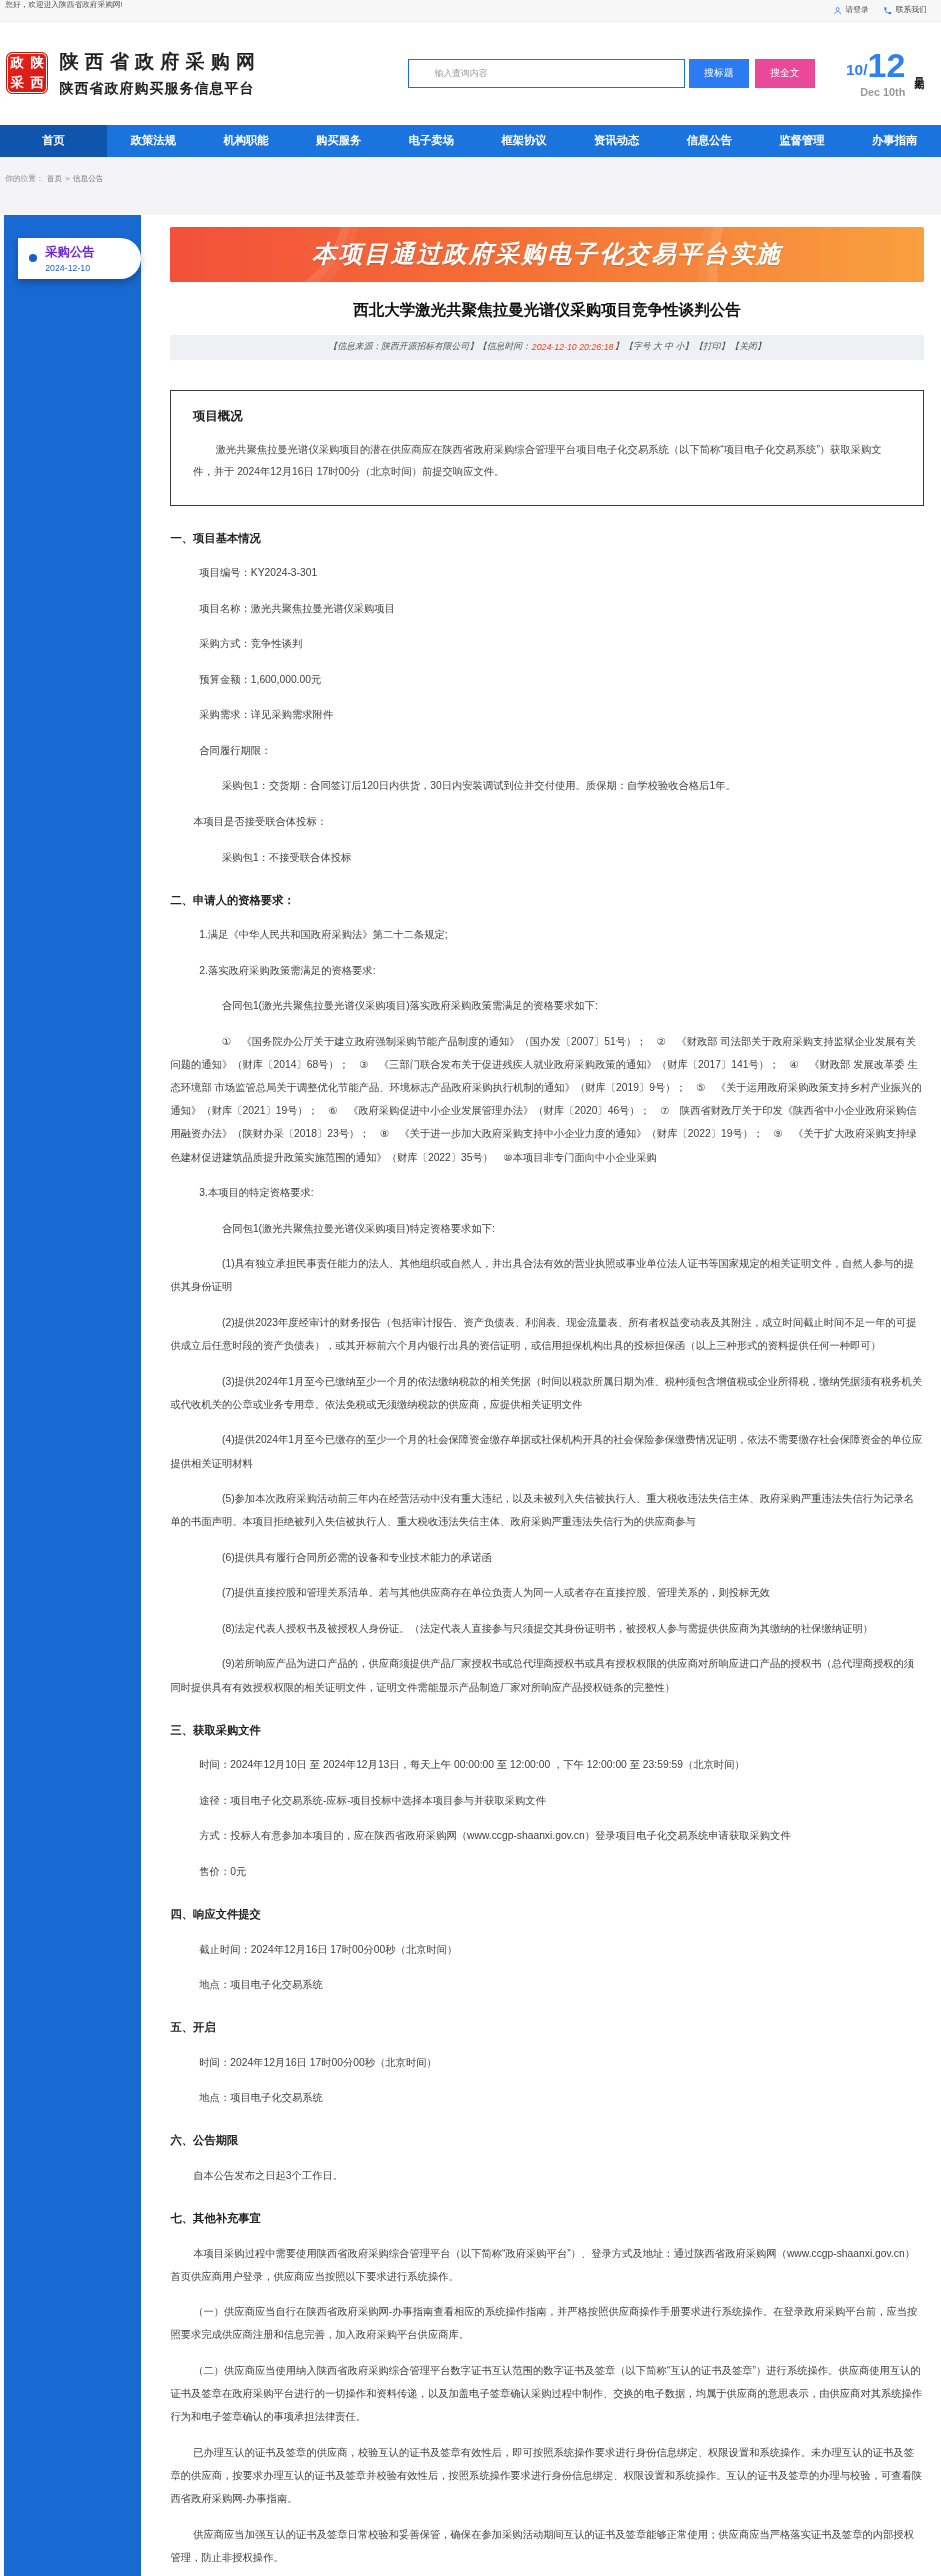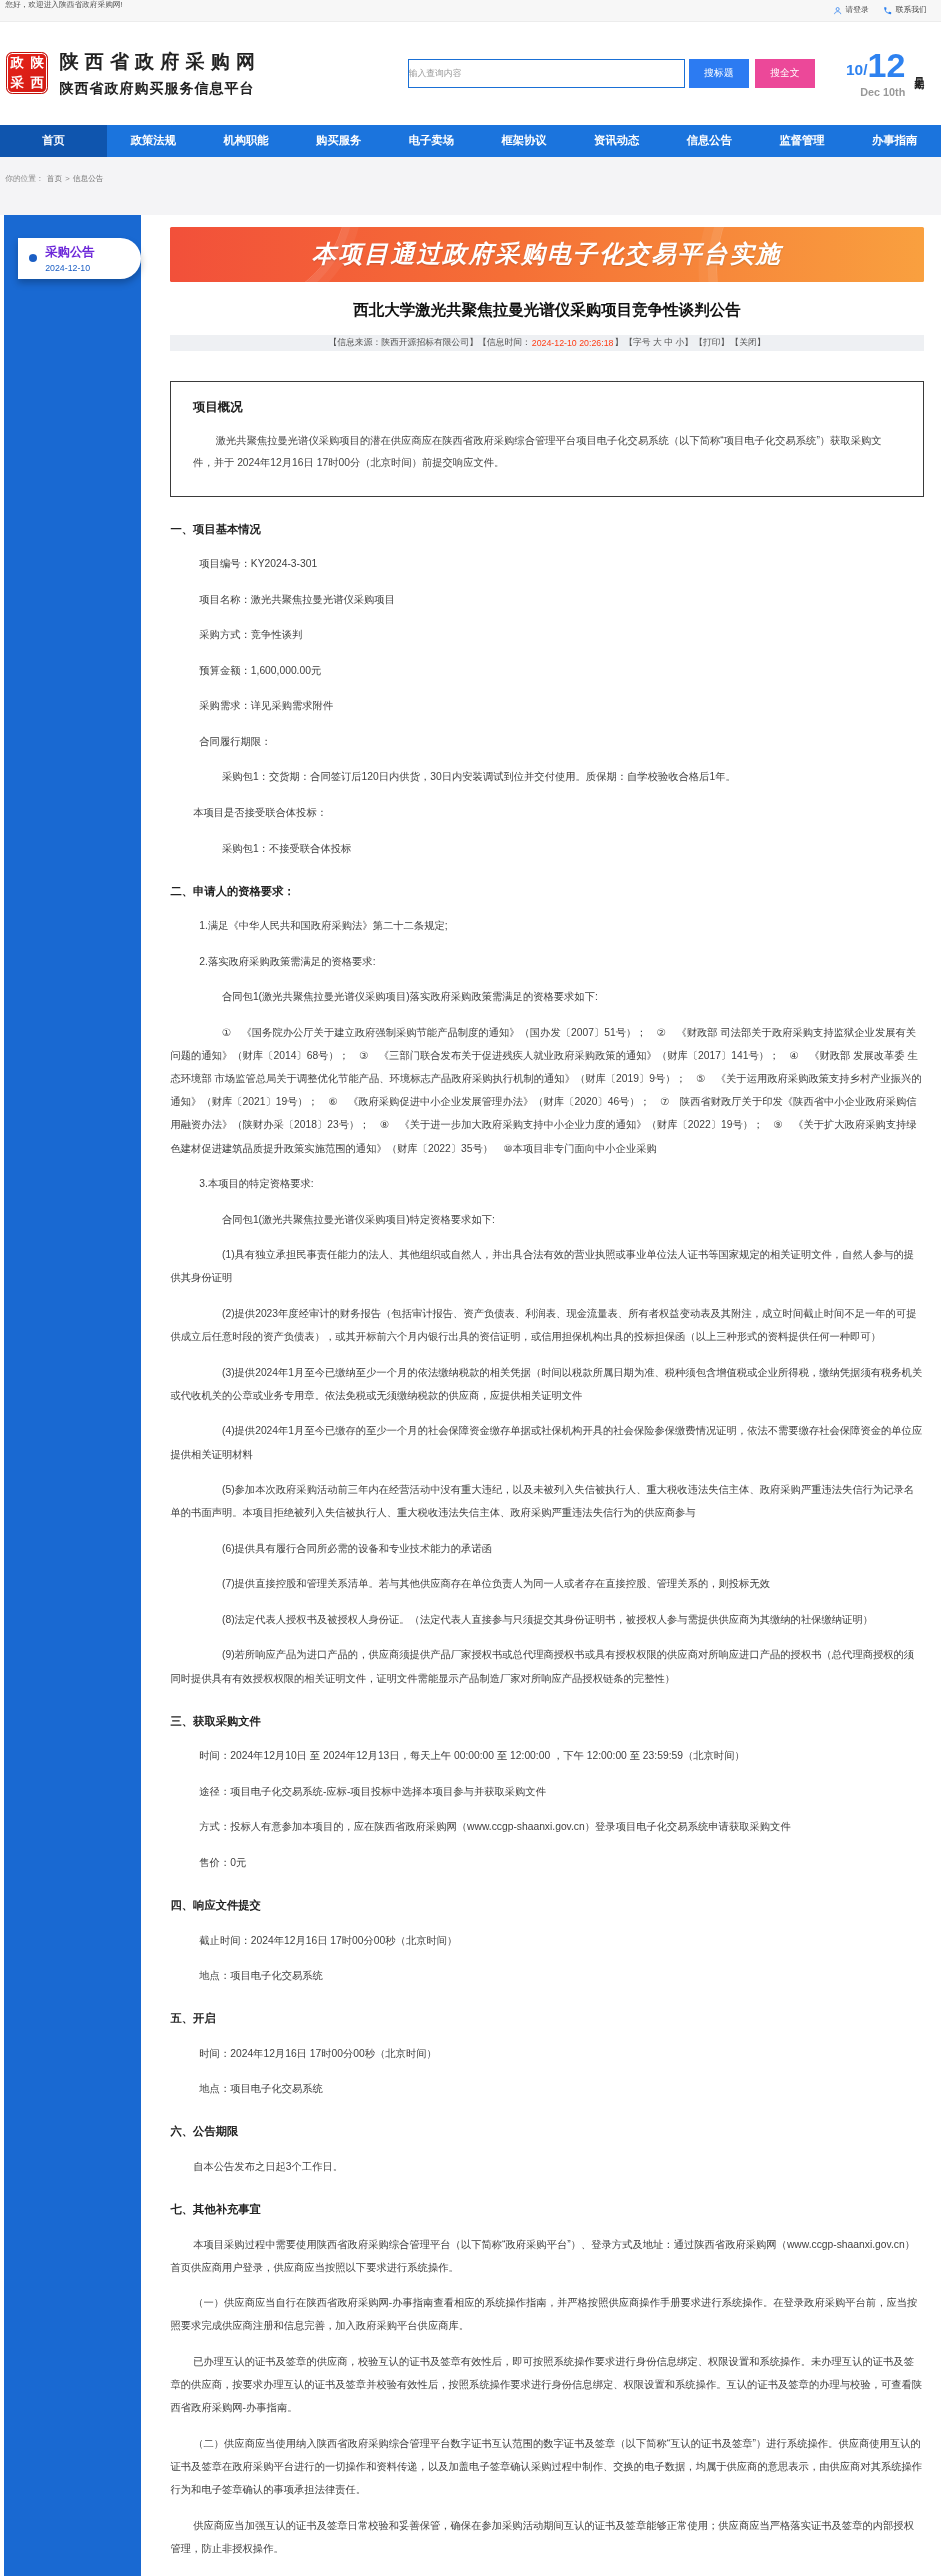--- a/index.html
+++ b/index.html
@@ -15,21 +15,21 @@
   .tico { width:9.3px; height:9.3px; display:inline-block; }
 
   
   .header { height:103px; background:#fff; display:flex; align-items:center; padding:0 15.5px 0 6.2px; }
   .logo-seal { width:42px; height:42px; background:linear-gradient(135deg,#e8231b,#d11a12); border-radius:6.2px; color:#fff; display:grid; grid-template-columns:1fr 1fr; grid-template-rows:1fr 1fr; border:1.5px solid #c2130c; box-shadow:inset 0 0 0 1px #fff; }
   .logo-seal span { display:flex; align-items:center; justify-content:center; font-size:13.4px; font-weight:bold; }
   .brand { margin-left:11.3px; }
   .brand-title { font-size:19px; font-weight:bold; color:#222; letter-spacing:6.2px; }
   .brand-sub { font-size:14px; font-weight:bold; color:#222; margin-top:5.2px; letter-spacing:1px; }
   .search-area { display:flex; align-items:center; margin-left:auto; }
-  .search-input { width:277px; height:29px; border:1px solid #1a70d6; font-size:8.8px; padding:0 0; color:#333; outline:none; }
+  .search-input { width:277px; height:29px; border:1px solid #1a70d6; font-size:8.8px; padding:0 26px; color:#333; outline:none; }
   .search-input::placeholder { color:#999; }
   .btn-search { height:29px; width:60px; border:none; color:#fff; font-size:9.8px; cursor:pointer; }
   .btn-title { background:#2c7bf2; margin-left:4.1px; }
   .btn-full { background:#ec4899; margin-left:6.2px; }
   .date-widget { margin-left:31px; display:flex; align-items:center; }
   .date-nums { display:flex; align-items:flex-start; }
   .date-day { font-size:15.5px; color:#2e82f0; font-weight:bold; margin-top:13.4px; }
   .date-month { font-size:34px; color:#2e82f0; font-weight:bold; line-height:1; }
   .date-week { writing-mode:vertical-lr; font-size:9.8px; font-weight:bold; color:#222; letter-spacing:3.1px; margin-left:7.2px; }
   .date-en { font-size:10.8px; color:#999; font-weight:bold; margin-top:4.1px; text-align:right; }
@@ -54,21 +54,21 @@
   .side-date { font-size:8.8px; color:#1b5ec4; margin-top:2.1px; }
 
   .content { flex:1; margin-left:29px; padding-top:12.4px; min-width:0; }
   .banner { height:55px; border-radius:1.5px; background:linear-gradient(90deg,#f2503a,#f56f36 45%,#f9a03f); display:flex; align-items:center; justify-content:center; position:relative; overflow:hidden;font-family:Liberation Mono, monospace; }
   .banner:before, .banner:after { content:""; position:absolute; border:1px solid rgba(255,255,255,.18); border-radius:50%; }
   .banner:before { width:216px; height:216px; left:-41px; top:-139px; box-shadow:0 0 0 7.2px rgba(255,255,255,.07), 0 0 0 15.5px rgba(255,255,255,.05); }
   .banner:after { width:268px; height:268px; right:-62px; top:-93px; box-shadow:0 0 0 8.2px rgba(255,255,255,.07), 0 0 0 17.5px rgba(255,255,255,.05); }
   .banner-text { color:#fff; font-size:24px; font-weight:bold; font-style:italic; letter-spacing:2.1px; text-shadow:0 1px 1.5px rgba(0,0,0,.18); z-index:1; }
 
   .article-title { text-align:center; font-size:15.5px; font-weight:bold; color:#111; margin:18.5px 0 13.4px; }
-  .meta-bar { background:#eef0f3; height:16px; display:flex; align-items:center; justify-content:center; font-size:8.8px; color:#555; gap:1px; }
+  .meta-bar { background:#eef0f3; height:25px; display:flex; align-items:center; justify-content:center; font-size:8.8px; color:#555; gap:1px;font-style:italic; }
   .meta-bar .time { color:#ff3c14; }
   .meta-bar .mlink { cursor:pointer; }
 
   .overview-box { border:1px solid #3a3a3a; margin-top:30px; padding:17.5px 21.6px 20.6px; }
   .overview-box h2 { font-size:12.4px; color:#222; margin-bottom:13.4px; }
   .overview-box p { font-size:10.3px; color:#444; line-height:2.2; text-indent:2.2em; }
 
   .article-body { margin-top:25px; padding-bottom:5.2px; }
   .article-body h3 { font-size:11.3px; color:#222; margin:24px 0 15.5px; }
   .article-body p { font-size:10.3px; color:#404040; line-height:2.25; margin:12.4px 0; word-break:break-all; }
@@ -222,22 +222,22 @@
           <p class="ind3">截止时间：2024年12月16日 17时00分00秒（北京时间）</p>
           <p class="ind3">地点：项目电子化交易系统</p>
           <h3>五、开启</h3>
           <p class="ind3">时间：2024年12月16日 17时00分00秒（北京时间）</p>
           <p class="ind3">地点：项目电子化交易系统</p>
           <h3>六、公告期限</h3>
           <p class="ind2">自本公告发布之日起3个工作日。</p>
           <h3>七、其他补充事宜</h3>
           <p class="ind2">本项目采购过程中需要使用陕西省政府采购综合管理平台（以下简称“政府采购平台”）、登录方式及地址：通过陕西省政府采购网（www.ccgp-shaanxi.gov.cn）首页供应商用户登录，供应商应当按照以下要求进行系统操作。</p>
           <p class="ind2">（一）供应商应当自行在陕西省政府采购网-办事指南查看相应的系统操作指南，并严格按照供应商操作手册要求进行系统操作。在登录政府采购平台前，应当按照要求完成供应商注册和信息完善，加入政府采购平台供应商库。</p>
+          <p class="ind2">（二）供应商应当使用纳入陕西省政府采购综合管理平台数字证书互认范围的数字证书及签章（以下简称“互认的证书及签章”）进行系统操作。供应商使用互认的证书及签章在政府采购平台进行的一切操作和资料传递，以及加盖电子签章确认采购过程中制作、交换的电子数据，均属于供应商的意思表示，由供应商对其系统操作行为和电子签章确认的事项承担法律责任。</p>
           <p class="ind2">已办理互认的证书及签章的供应商，校验互认的证书及签章有效性后，即可按照系统操作要求进行身份信息绑定、权限设置和系统操作。未办理互认的证书及签章的供应商，按要求办理互认的证书及签章并校验有效性后，按照系统操作要求进行身份信息绑定、权限设置和系统操作。互认的证书及签章的办理与校验，可查看陕西省政府采购网-办事指南。</p>
-          <p class="ind2">（二）供应商应当使用纳入陕西省政府采购综合管理平台数字证书互认范围的数字证书及签章（以下简称“互认的证书及签章”）进行系统操作。供应商使用互认的证书及签章在政府采购平台进行的一切操作和资料传递，以及加盖电子签章确认采购过程中制作、交换的电子数据，均属于供应商的意思表示，由供应商对其系统操作行为和电子签章确认的事项承担法律责任。</p>
           <p class="ind2">供应商应当加强互认的证书及签章日常校验和妥善保管，确保在参加采购活动期间互认的证书及签章能够正常使用；供应商应当严格落实证书及签章的内部授权管理，防止非授权操作。</p>
         </div>
 
     </div>
   </div>
 
 </div>
 
 
 </body></html>

